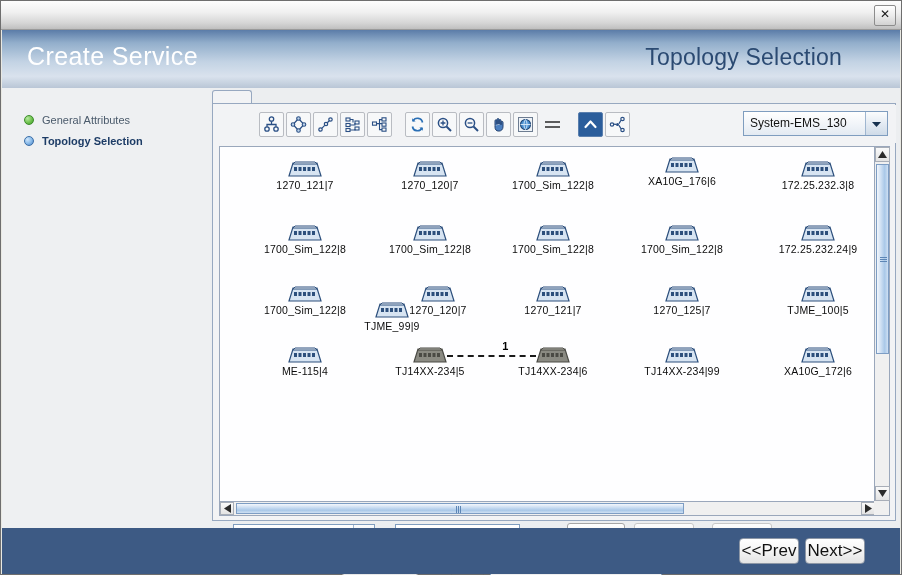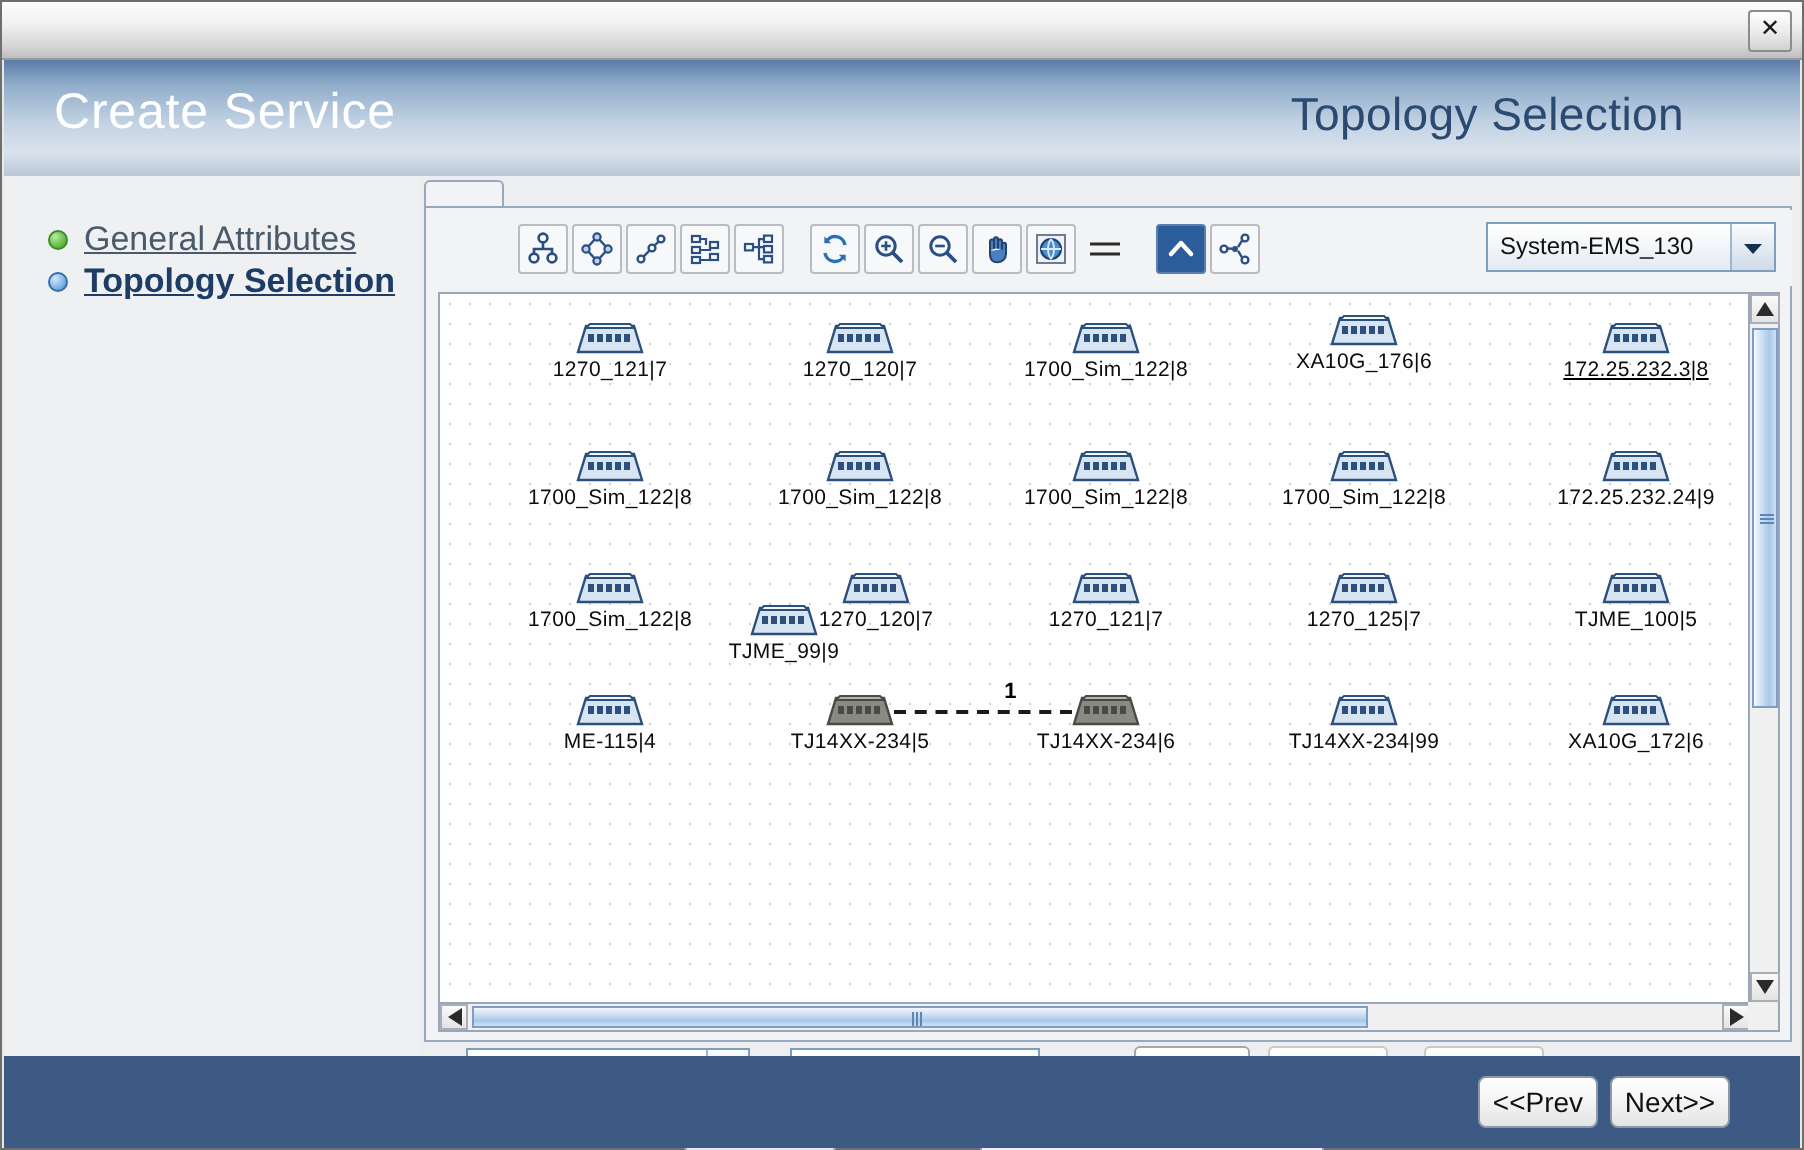--- a/index.html
+++ b/index.html
@@ -37,21 +37,21 @@
   .sidebar{position:absolute;left:0;top:0;width:208px;height:440px;
     background:#eef0f2;}
   .steps{position:absolute;left:22px;top:22px;}
   .step{display:flex;align-items:center;height:19px;margin-bottom:2px;}
   .bullet{width:10px;height:10px;border-radius:50%;margin-right:8px;box-sizing:border-box;flex:0 0 auto;}
   .b-done{background:radial-gradient(circle at 32% 30%,#b6e9a0 0%,#6fc24f 55%,#3f9b2b 100%);
           border:1px solid #3c8c2b;}
   .b-current{background:radial-gradient(circle at 32% 30%,#cfe6fb 0%,#86b8e8 55%,#4b7fc0 100%);
           border:1px solid #3a6ea8;}
   .b-todo{background:#ffffff;border:1px solid #3f6fa8;}
-  .step-label{font-size:17px;color:#4a5a6b;text-decoration:underline;}
+  .step-label{font-size:11px;color:#4a5a6b;}
   .step.current .step-label{color:#1d3c66;font-weight:bold;}
 
   
   .panel{position:absolute;left:208px;top:0;width:690px;height:440px;}
   .panel-tab{position:absolute;left:2px;top:2px;width:38px;height:14px;
     background:#f2f3f5;border:1px solid #97a8c0;border-bottom:none;
     border-radius:3px 3px 0 0;}
   .panel-box{position:absolute;left:2px;top:15px;width:684px;height:418px;
     background:#f2f3f5;border:1px solid #97a8c0;box-sizing:border-box;}
 
@@ -137,21 +137,21 @@
   .chk{width:13px;height:13px;border:1px solid #9aa0a8;background:#ffffff;box-sizing:border-box;
     margin-right:6px;}
   .chk-label{font-size:11px;font-weight:bold;color:#14213a;font-family:"Liberation Serif",serif;}
 
   
   .footer{position:absolute;left:1px;top:527px;width:898px;height:46px;
     background:#3d5a84;}
   .foot-btn{position:absolute;top:10px;height:24px;border-radius:4px;
     border:1px solid #8d97a6;
     background:linear-gradient(to bottom,#ffffff 0%,#f5f5f5 45%,#e4e4e4 100%);
-    font-size:14px;color:#111;display:flex;align-items:center;justify-content:center;
+    font-size:17px;color:#111;display:flex;align-items:center;justify-content:center;
     cursor:pointer;font-family:"Liberation Sans",sans-serif;}
 </style>
 </head>
 <body>
 
 <div class="app">
 
   <div class="titlebar">
     <div class="close-btn">✕</div>
   </div>
@@ -359,21 +359,21 @@
                   <g fill="#2c4f7c">
                     <rect x="6" y="8" width="3" height="4"></rect>
                     <rect x="10.5" y="8" width="3" height="4"></rect>
                     <rect x="15" y="8" width="3" height="4"></rect>
                     <rect x="19.5" y="8" width="3" height="4"></rect>
                     <rect x="24" y="8" width="3" height="4"></rect>
                   </g>
                 </svg>
                 <div class="node-label">XA10G_176|6</div>
               </div>
-              <div class="node" style="left: 543px; top: 12px; text-decoration: underline;">
+              <div class="node" style="left: 543px; top: 12px;">
                 <svg class="dev" width="34" height="19" viewBox="0 0 34 19">
                   <path d="M5 4 L29 4 L33 17 L1 17 Z" fill="#d7e4f2" stroke="#2c4f7c" stroke-width="1.2"></path>
                   <path d="M7 3 L27 3 L29 5 L5 5 Z" fill="#f2f7fc" stroke="#2c4f7c" stroke-width="1"></path>
                   <g fill="#2c4f7c">
                     <rect x="6" y="8" width="3" height="4"></rect>
                     <rect x="10.5" y="8" width="3" height="4"></rect>
                     <rect x="15" y="8" width="3" height="4"></rect>
                     <rect x="19.5" y="8" width="3" height="4"></rect>
                     <rect x="24" y="8" width="3" height="4"></rect>
                   </g>

